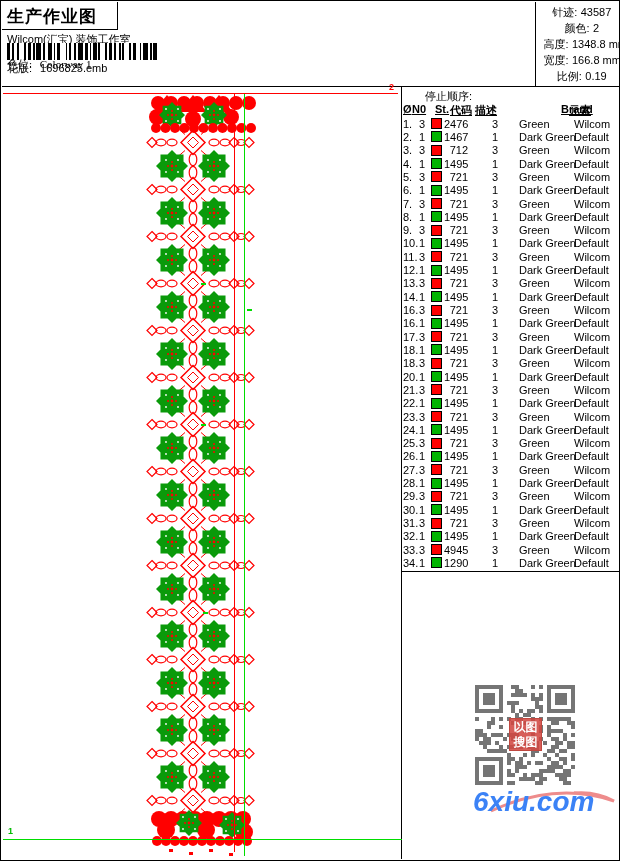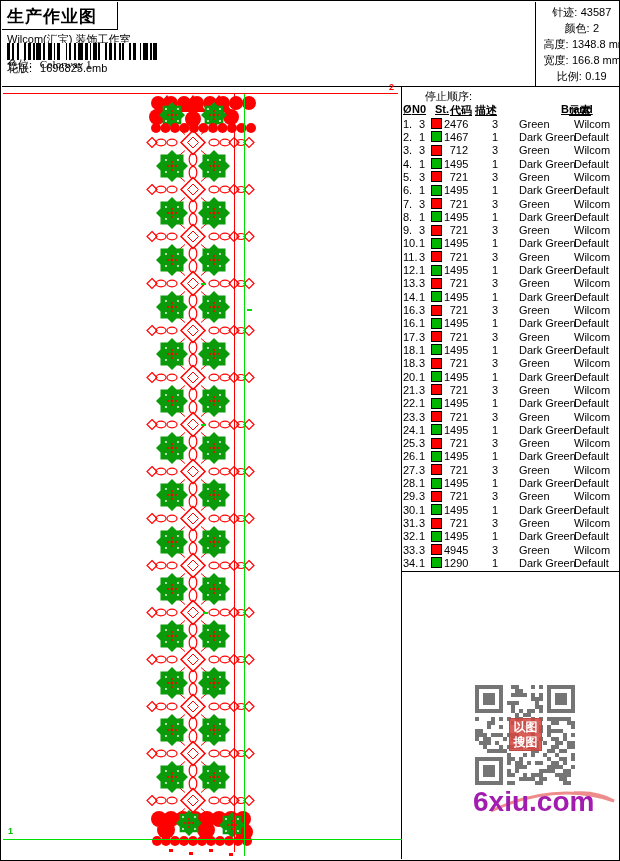--- a/index.html
+++ b/index.html
@@ -1248,15 +1248,15 @@
       <rect x="4" y="76" width="20" height="20" fill="#fff"></rect>
       <rect x="8" y="80" width="12" height="12" fill="#757575"></rect>
     </svg>
   <div class="stamp">
     <div>以图</div>
     <div>搜图</div>
   </div>
   <svg id="swoosh" width="165" height="50" style="left: 455px; top: 768px;">
     <path d="M 35 42 Q 100 12 158 32 Q 140 22 118 24" fill="none" stroke="#ee8c8c" stroke-width="3"></path>
   </svg>
-  <div class="watermark" style="color: #a21caf;">6xiu.com</div>
+  <div class="watermark" style="color: #3b82f6; font-style: italic;">6xiu.com</div>
 
 </div>
 
 </body></html>

